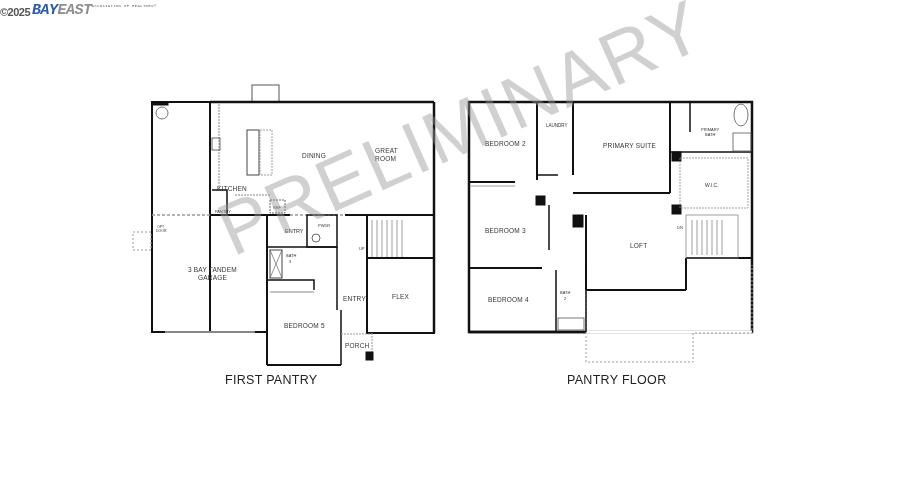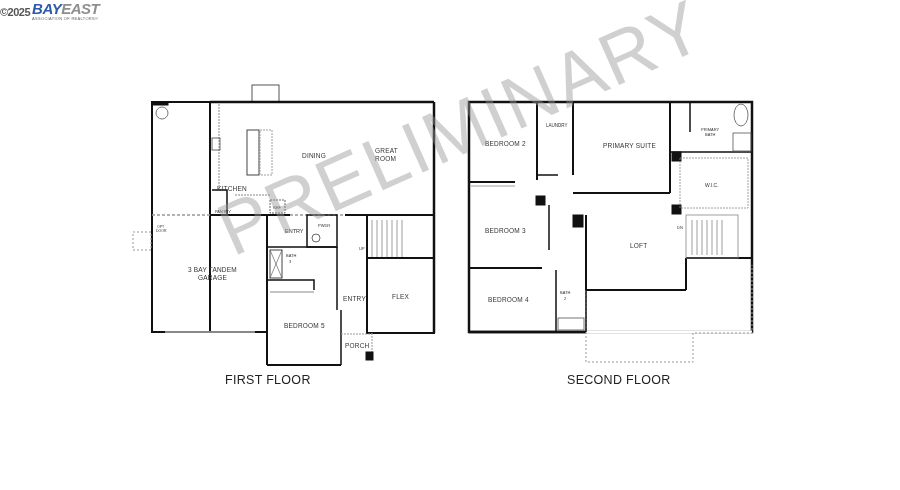--- a/index.html
+++ b/index.html
@@ -4,21 +4,21 @@
 <style>
   html, body { margin: 0; padding: 0; }
   body {
     width: 900px; height: 490px; background: #ffffff; position: relative; overflow: hidden;
     font-family: "Liberation Sans", sans-serif;
   }
   .logo {
     position: absolute; left: 0; top: 0; height: 22px; display: flex; align-items: center;
   }
   .logo .copy { font-size: 11px; font-weight: bold; color: #555; margin-top: 2px; letter-spacing: -0.5px; }
-  .logo .brand { display: flex; flex-direction: column; margin-left: 2px; }
+  .logo .brand { display: flex; flex-direction: row; margin-left: 2px; font-family: Liberation Mono, monospace; }
   .logo .brand .name { font-size: 15px; font-weight: bold; line-height: 14px; letter-spacing: -0.5px; }
   .logo .brand .name .bay { color: #2b5aa8; font-style: italic; }
   .logo .brand .name .east { color: #8e8e8e; font-style: italic; }
   .logo .brand .sub { font-size: 4px; color: #666; letter-spacing: 0.3px; }
   svg.plan { position: absolute; left: 0; top: 0; }
   .room-label { font-family: "Liberation Sans", sans-serif; font-size: 6.5px; fill: #333; letter-spacing: 0.2px; }
   .small-label { font-family: "Liberation Sans", sans-serif; font-size: 4px; fill: #333; }
   .floor-title {
     position: absolute; font-size: 12.5px; color: #222; letter-spacing: 0.3px; top: 373px;
   }
@@ -192,14 +192,14 @@
     <text class="room-label" x="630" y="248">LOFT</text>
     <text class="small-label" x="677" y="229">DN</text>
     <text class="room-label" x="488" y="302">BEDROOM 4</text>
     <text class="small-label" x="560" y="294">BATH</text>
     <text class="small-label" x="564" y="300">2</text>
   </g>
 </svg>
 
 <div class="watermark">PRELIMINARY</div>
 
-<div class="floor-title" style="left:225px;">FIRST FLOOR</div>
-<div class="floor-title" style="left:567px;">SECOND FLOOR</div>
+<div class="floor-title" style="left:225px;">FIRST PANTRY</div>
+<div class="floor-title" style="left:567px;">PANTRY FLOOR</div>
 
 </body></html>

